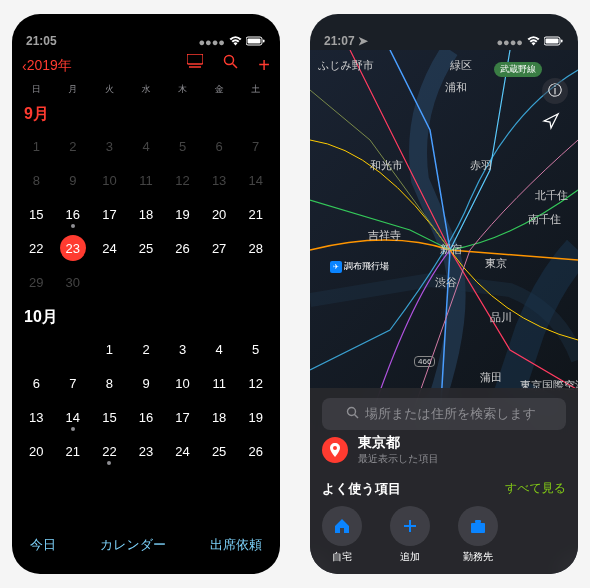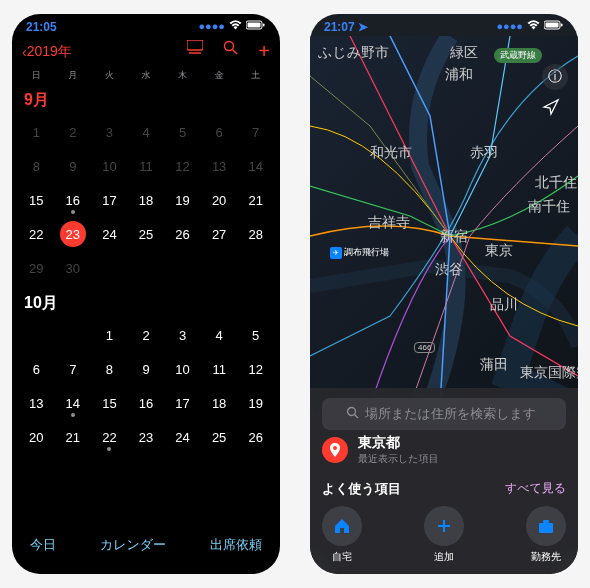--- a/index.html
+++ b/index.html
@@ -1,57 +1,57 @@
 <!DOCTYPE html>
 <html><head>
   <meta charset="utf-8">
   <style>
     * { margin: 0; padding: 0; box-sizing: border-box; font-family: -apple-system, "Hiragino Sans", sans-serif; }
     body { background: #f5f5f5; width: 590px; height: 588px; position: relative; }
     .phone { position: absolute; width: 268px; height: 560px; background: #000; border-radius: 28px; overflow: hidden; top: 14px; }
     .phone.left { left: 12px; }
     .phone.right { left: 310px; background: #1a1f26; }
     
-    .statusbar { display: flex; justify-content: space-between; align-items: flex-start; padding: 6px 14px 2px; color: #3b82f6; font-size: 12px; font-weight: 600; }
+    .statusbar { display: flex; justify-content: space-between; align-items: flex-end; padding: 20px 14px 2px; color: #a3a3a3; font-size: 12px; font-weight: 600; }
     .statusbar .icons { display: flex; gap: 4px; align-items: center; font-size: 11px; }
     
     
     .cal-header { display: flex; justify-content: space-between; align-items: center; padding: 4px 10px; }
     .back-btn { color: #ff3b30; font-size: 14px; display: flex; align-items: center; }
     .header-icons { display: flex; gap: 20px; color: #ff3b30; font-size: 16px; }
     .weekdays { display: grid; grid-template-columns: repeat(7,1fr); text-align: center; font-size: 9px; color: #8e8e93; padding: 2px 6px 4px; }
     .month-label { color: #ff3b30; font-size: 16px; font-weight: 600; padding: 4px 12px; }
     .month-label.white { color: #fff; padding-top: 8px; }
     .days { display: grid; grid-template-columns: repeat(7,1fr); padding: 0 6px; }
     .day { height: 34px; display: flex; flex-direction: column; align-items: center; justify-content: center; color: #fff; font-size: 13px; position: relative; }
     .day.dim { color: #444; }
     .day.selected span { background: #ff3b30; width: 26px; height: 26px; border-radius: 50%; display: flex; align-items: center; justify-content: center; }
     .day.marked::after { content:''; position:absolute; bottom:3px; width:4px; height:4px; background:#8e8e93; border-radius:50%; }
     .cal-footer { display: flex; justify-content: space-between; padding: 10px 18px; color: #7dd3fc; font-size: 13px; position: absolute; bottom: 10px; width: 100%; }
     
     
     .map-canvas { position: relative; width: 100%; height: 370px; overflow: hidden; background: linear-gradient(135deg, #1a2332 0%, #0f1419 100%); }
     .map-canvas svg { position: absolute; inset: 0; }
-    .map-label { position: absolute; color: #d0d0d0; font-size: 14px; white-space: nowrap; }
+    .map-label { position: absolute; color: #d0d0d0; font-size: 11px; white-space: nowrap; }
     .map-poi { position: absolute; color: #fff; font-size: 9px; display: flex; align-items: center; gap: 2px; }
     .poi-icon { width: 12px; height: 12px; background: #0a84ff; border-radius: 2px; display: flex; align-items: center; justify-content: center; font-size: 7px; }
     .route-badge { position: absolute; background: #3a7d44; color: #fff; font-size: 9px; padding: 1px 6px; border-radius: 8px; }
     .map-btn { position: absolute; right: 10px; width: 26px; height: 26px; border-radius: 50%; background: rgba(60,60,67,0.5); color: #fff; display: flex; align-items: center; justify-content: center; font-size: 14px; }
     
     .map-sheet { position: absolute; bottom: 0; width: 100%; background: rgba(40,40,45,0.92); backdrop-filter: blur(10px); padding: 10px 12px; }
     .search-bar { background: rgba(120,120,128,0.24); border-radius: 8px; padding: 7px 24px; display: flex; align-items: center; gap: 6px; color: #8e8e93; font-size: 13px; }
     .siri-label { color: #8e8e93; font-size: 11px; margin: 10px 2px 6px; }
     .sugg-row { display: flex; align-items: center; gap: 10px; padding: 4px 0; }
     .sugg-icon { width: 26px; height: 26px; border-radius: 50%; background: #ff3b30; display: flex; align-items: center; justify-content: center; color: #fff; font-size: 10px; }
     .sugg-title { color: #fff; font-size: 14px; font-weight: 600; }
     .sugg-sub { color: #8e8e93; font-size: 10px; }
     .fav-header { display: flex; justify-content: space-between; margin-top: 10px; }
     .fav-title { color: #fff; font-size: 13px; font-weight: 600; }
-    .fav-all { color: #f0abfc; font-size: 12px; }
-    .fav-row { display: flex; gap: 40px; margin-top: 8px; justify-content: space-between; }
+    .fav-all { color: #84cc16; font-size: 12px; }
+    .fav-row { display: flex; gap: 28px; margin-top: 8px; }
     .fav-item { display: flex; flex-direction: column; align-items: center; gap: 4px; }
     .fav-circle { width: 40px; height: 40px; border-radius: 50%; background: rgba(120,120,128,0.3); display: flex; align-items: center; justify-content: center; color: #0a84ff; font-size: 16px; }
     .fav-label { color: #fff; font-size: 10px; }
   </style>
 </head>
 <body>
 
 <div class="phone left">
   <div class="statusbar">
     <span>21:05</span>

